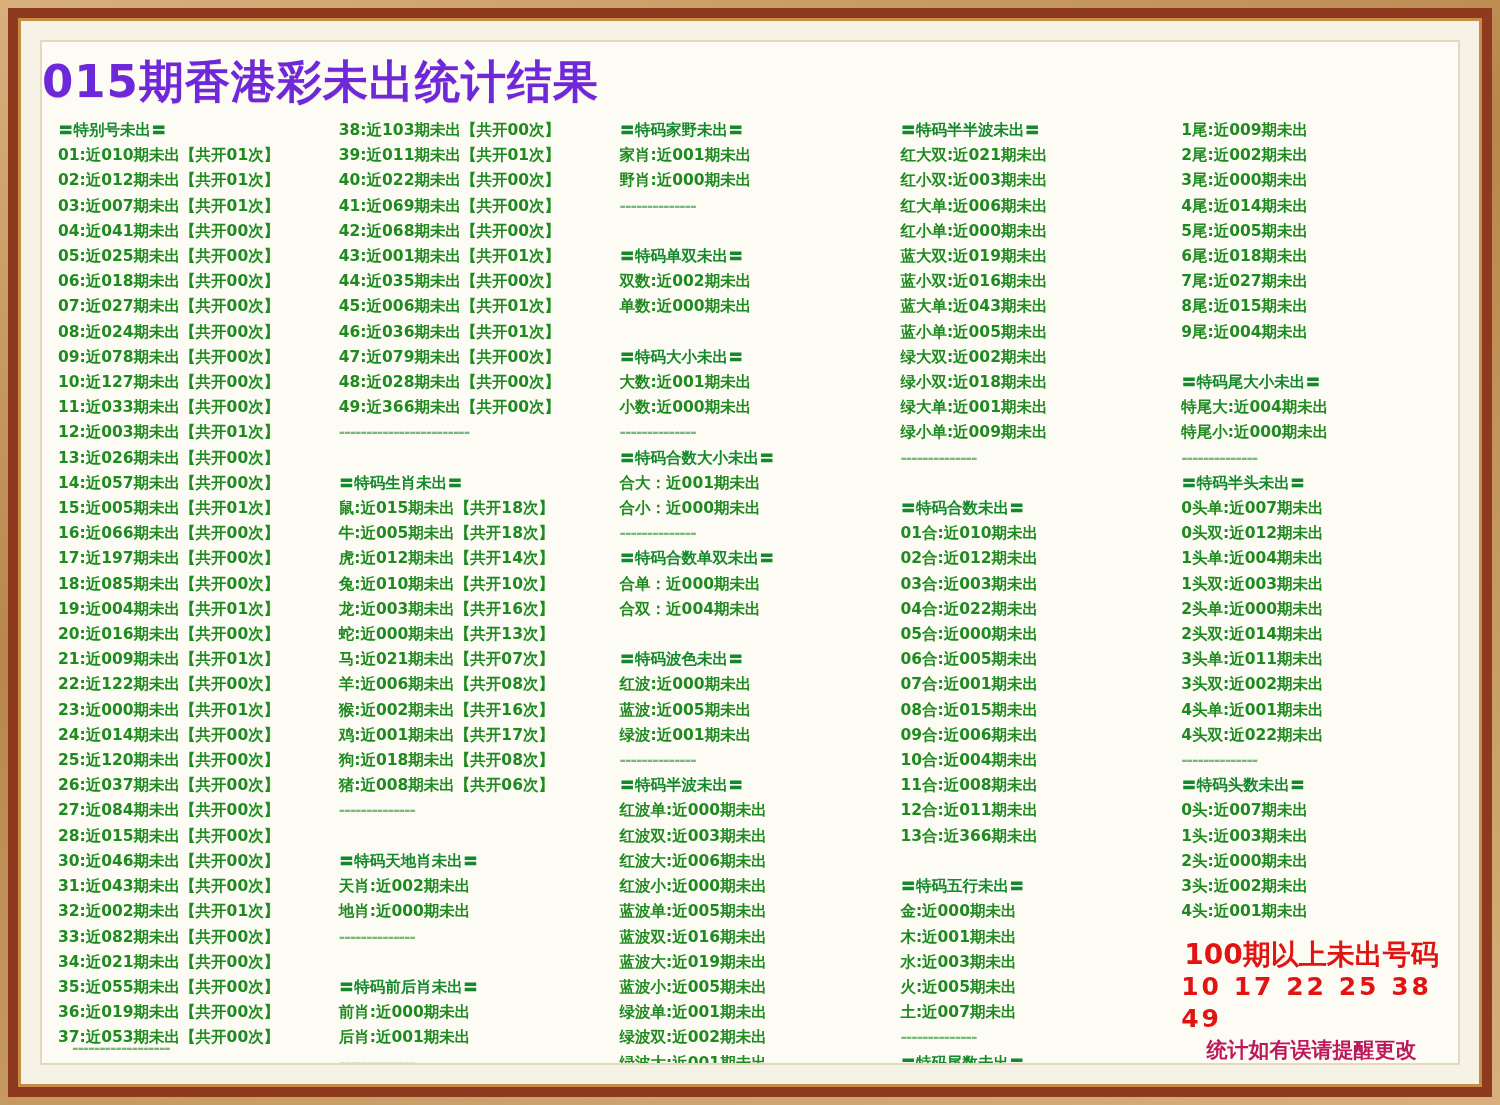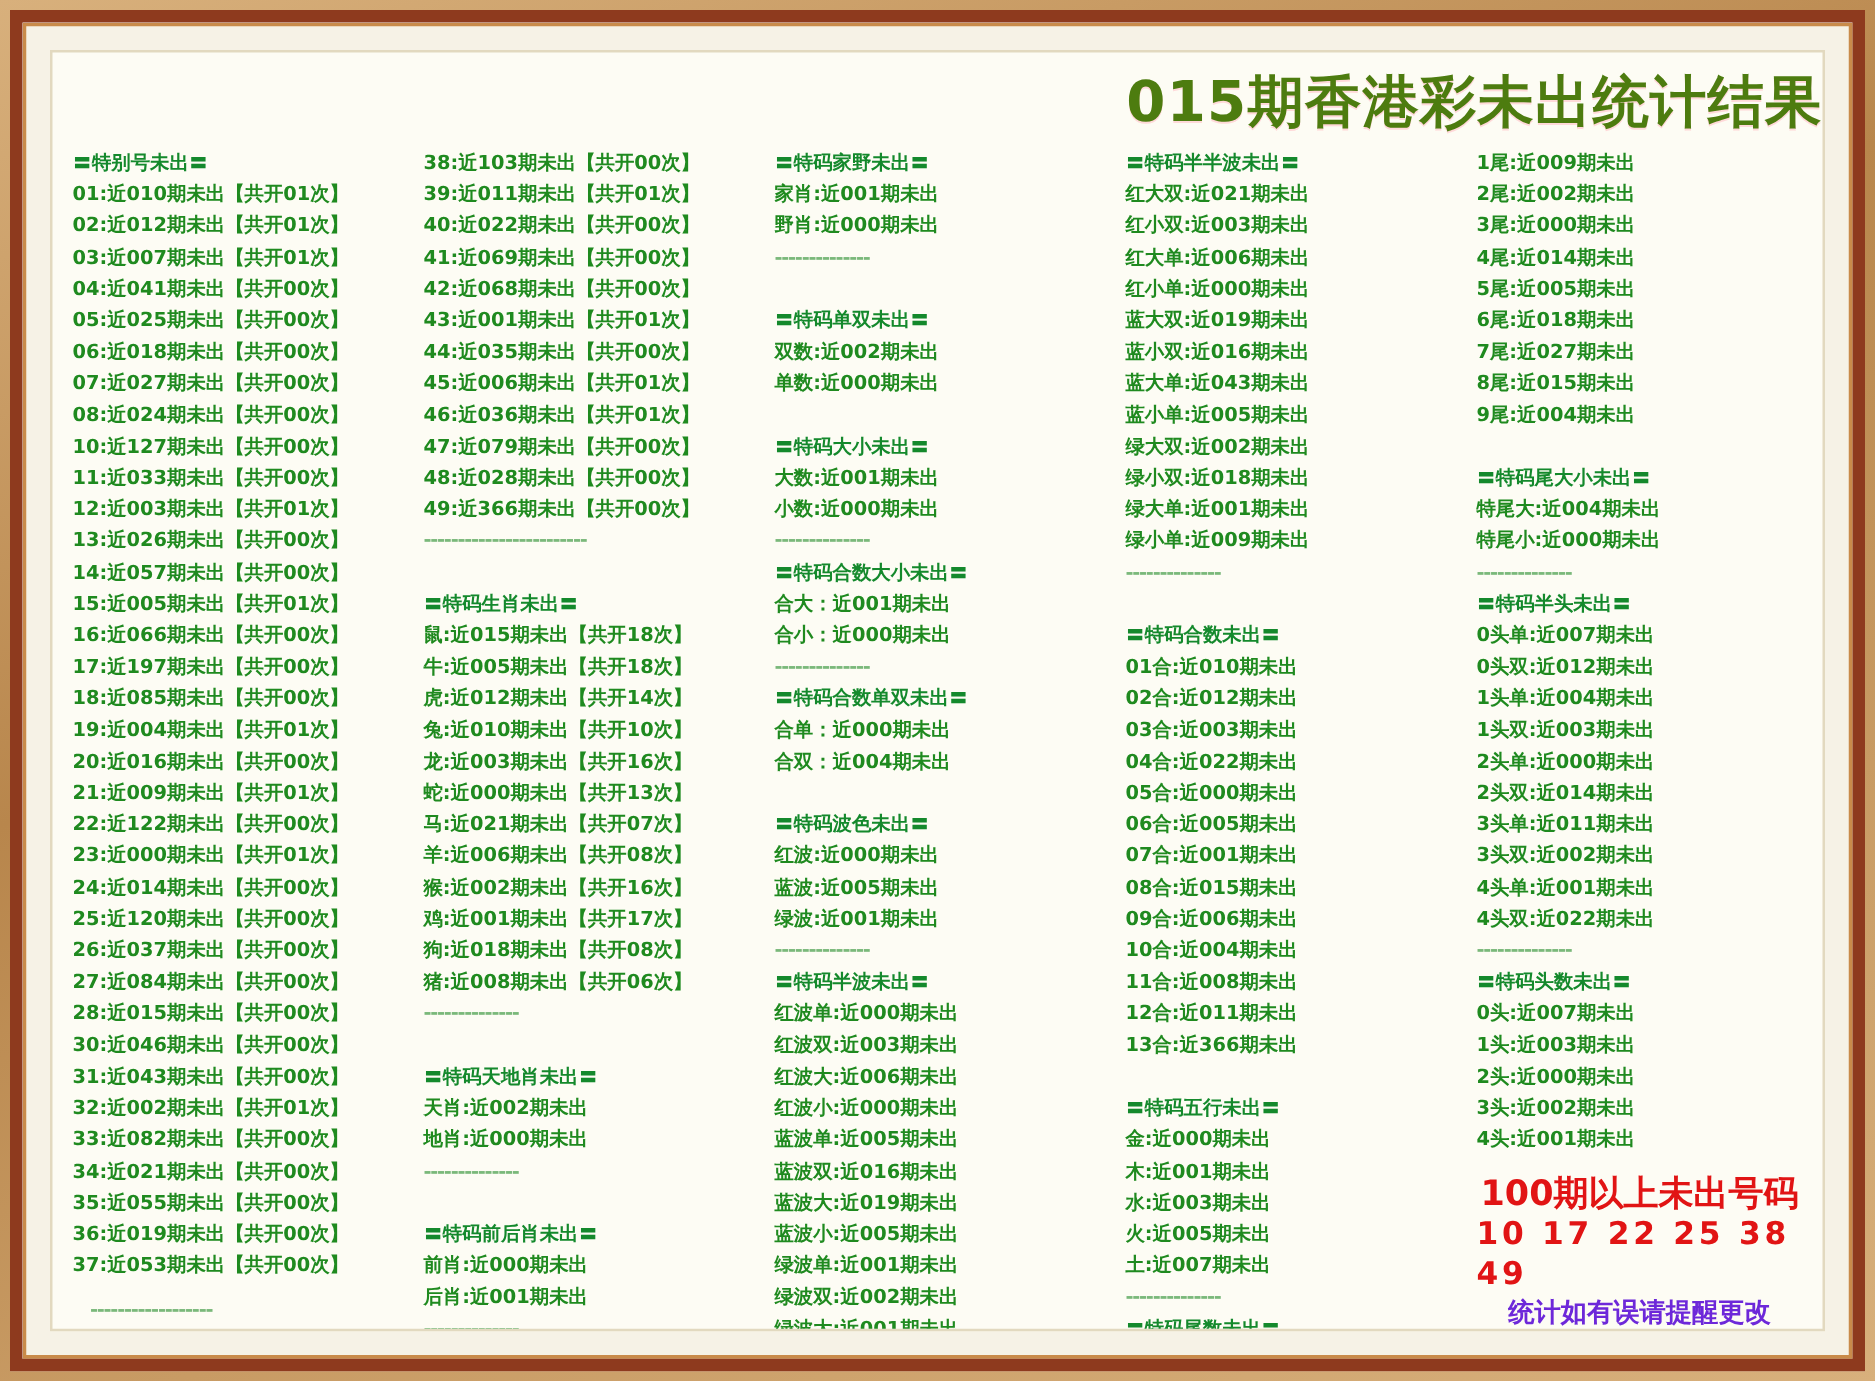--- a/index.html
+++ b/index.html
@@ -22,24 +22,24 @@
     box-shadow:inset 0 0 0 3px #c98b4a;
   }
   .frame-inner{
     position:absolute;inset:22px;
     background:#fdfcf4;
     box-sizing:border-box;
     border:2px solid #e2d9bf;
     overflow:hidden;
   }
   .title{
-    text-align:right;
+    text-align:left;
     font-size:45px;
     font-weight:bold;
-    color:#4d7c0f;
+    color:#6d28d9;
     letter-spacing:1px;
     margin-top:10px;
     margin-bottom:6px;
     font-family:"DejaVu Sans","Liberation Sans",sans-serif;
     text-shadow:0 1px 0 #ffd9d9;
   }
   .columns{
     display:flex;
     padding:0 16px;
     box-sizing:border-box;
@@ -77,21 +77,21 @@
   .footer-nums{
     color:#e11414;
     font-size:25px;
     font-weight:bold;
     letter-spacing:3px;
     text-align:left;
     line-height:32px;
     font-family:"DejaVu Sans","Liberation Sans",sans-serif;
   }
   .footer-note{
-    color:#6d28d9;
+    color:#be185d;
     font-size:21px;
     font-weight:bold;
     text-align:center;
     line-height:30px;
     font-family:"DejaVu Sans","Liberation Sans",sans-serif;
   }
   .foot-block{ margin-top:14px; }
   .bottom-dash{
     position:absolute;
     left:30px;bottom:6px;
@@ -116,20 +116,21 @@
         <div class="col" id="c0">
             <div class="line head">〓特别号未出〓</div>
             <div class="line">01:近010期未出【共开01次】</div>
             <div class="line">02:近012期未出【共开01次】</div>
             <div class="line">03:近007期未出【共开01次】</div>
             <div class="line">04:近041期未出【共开00次】</div>
             <div class="line">05:近025期未出【共开00次】</div>
             <div class="line">06:近018期未出【共开00次】</div>
             <div class="line">07:近027期未出【共开00次】</div>
             <div class="line">08:近024期未出【共开00次】</div>
+            <div class="line">09:近078期未出【共开00次】</div>
             <div class="line">10:近127期未出【共开00次】</div>
             <div class="line">11:近033期未出【共开00次】</div>
             <div class="line">12:近003期未出【共开01次】</div>
             <div class="line">13:近026期未出【共开00次】</div>
             <div class="line">14:近057期未出【共开00次】</div>
             <div class="line">15:近005期未出【共开01次】</div>
             <div class="line">16:近066期未出【共开00次】</div>
             <div class="line">17:近197期未出【共开00次】</div>
             <div class="line">18:近085期未出【共开00次】</div>
             <div class="line">19:近004期未出【共开01次】</div>

